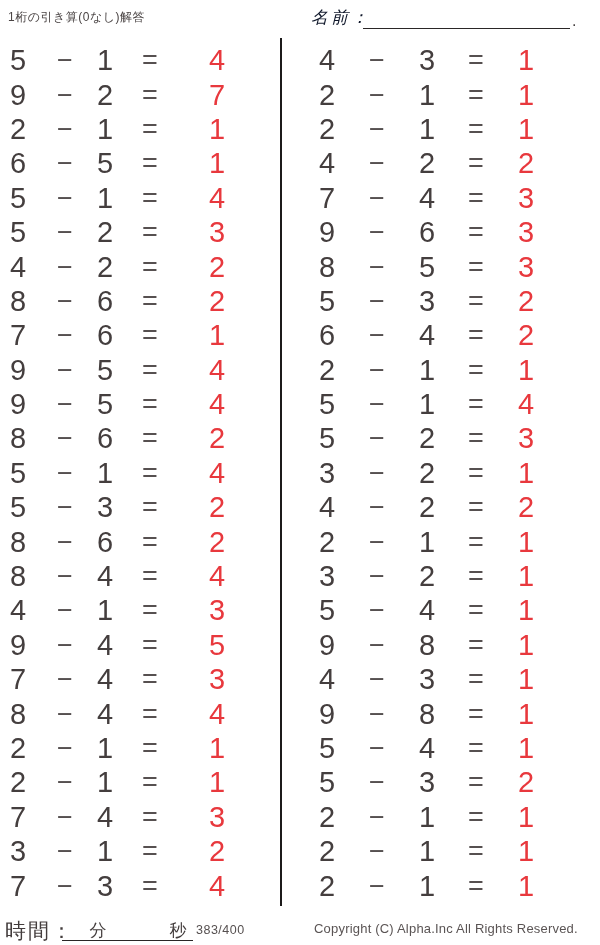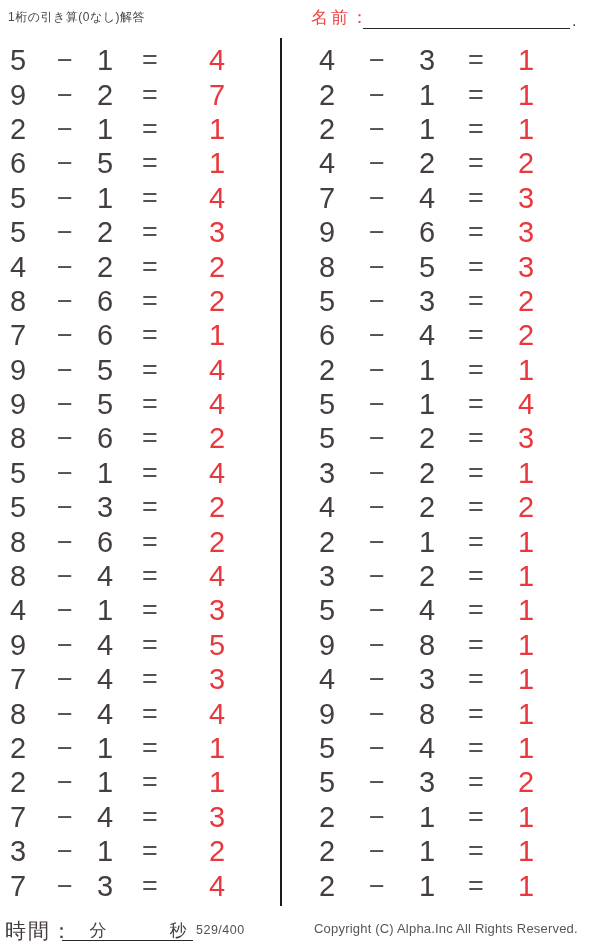--- a/index.html
+++ b/index.html
@@ -7,22 +7,22 @@
     width:600px;height:945px;background:#ffffff;position:relative;overflow:hidden;
     font-family:"Liberation Sans","DejaVu Sans",sans-serif;
     -webkit-font-smoothing:antialiased;
   }
   
   .title{
     position:absolute;left:8px;top:9px;font-size:12px;color:#4a4444;
     letter-spacing:0.5px;white-space:nowrap;text-align:right;
   }
   .name-label{
-    position:absolute;left:311px;top:6px;font-size:17px;color:#ef4444;
-    letter-spacing:3px;white-space:nowrap;
+    position:absolute;left:311px;top:6px;font-size:17px;color:#0f172a;
+    letter-spacing:3px;white-space:nowrap;font-style:italic;
   }
   .name-underline{
     position:absolute;left:363px;top:11px;width:207px;height:17px;
     border-bottom:1.6px solid #2a2626;
   }
   .name-period{
     position:absolute;left:572px;top:12px;font-size:16px;color:#433d3d;
   }
   
   .divider{
@@ -430,14 +430,14 @@
       <span class="p4 op">=</span>
       <span class="p5 ans">1</span>
     </div>
   </div>
 
 <div class="time-label">時間：</div>
 <div class="time-underline">
   <span class="minutes">分</span>
   <span class="seconds">秒</span>
 </div>
-<div class="page-number">529/400</div>
+<div class="page-number">383/400</div>
 <div class="copyright">Copyright (C) Alpha.Inc All Rights Reserved.</div>
 
 </body></html>

